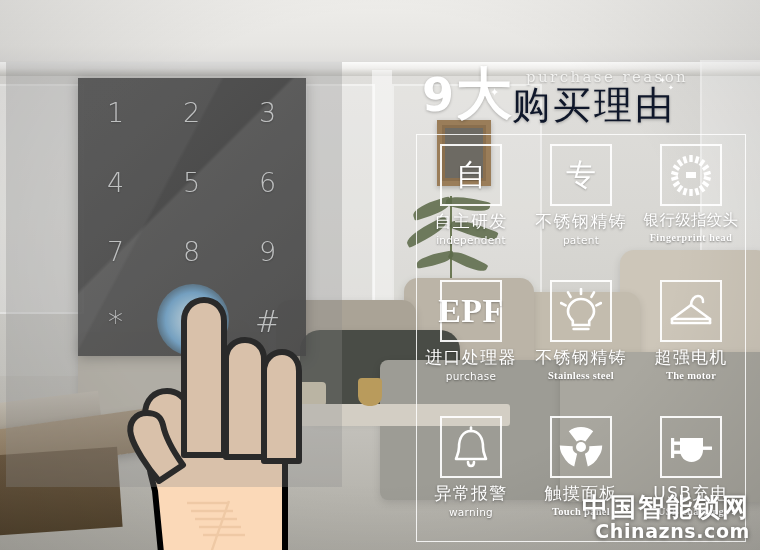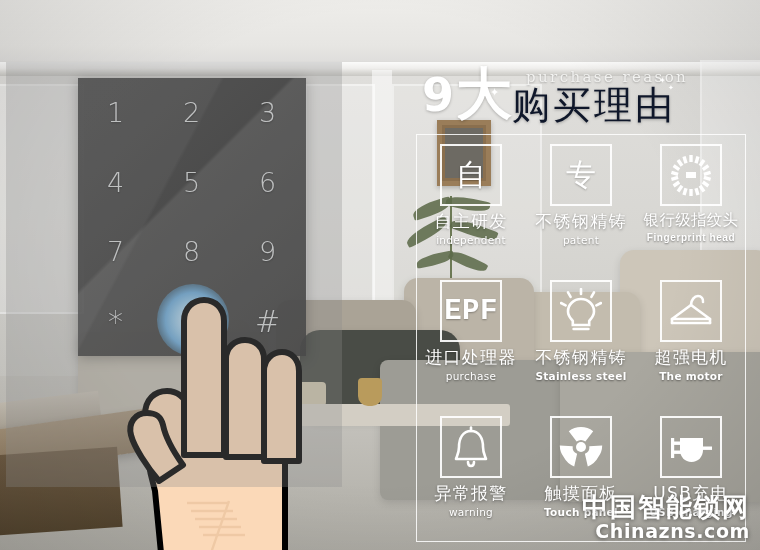--- a/index.html
+++ b/index.html
@@ -168,35 +168,35 @@
     display:grid; grid-template-columns:repeat(3,1fr); grid-template-rows:repeat(3,1fr);
   }
   .cell{ display:flex; flex-direction:column; align-items:center; justify-content:flex-start; padding-top:10px;}
   .iconbox{
     width:62px; height:62px; border:2px solid rgba(255,255,255,.92);
     display:flex; align-items:center; justify-content:center;
     margin-bottom:6px;
   }
   .iconbox .gl{ color:#fff; font-size:30px; line-height:1;
     font-family:"DejaVu Sans", sans-serif; text-shadow:0 1px 2px rgba(0,0,0,.25);}
-  .iconbox .epf{ color:#fff; font-size:29px; font-weight:700; letter-spacing:.5px;
-    font-family:Liberation Mono, monospace; text-shadow:0 1px 2px rgba(0,0,0,.3);}
+  .iconbox .epf{ color:#fff; font-size:34px; font-weight:700; letter-spacing:.5px;
+    font-family:Liberation Serif, serif; text-shadow:0 1px 2px rgba(0,0,0,.3);}
   .cn{
     color:#fff; font-size:17px; letter-spacing:1.3px; line-height:1.15;
     font-family:"DejaVu Sans", sans-serif; text-shadow:0 1px 3px rgba(0,0,0,.4);
     white-space:nowrap;
   }
   .cn.sm{ font-size:15.5px; letter-spacing:.3px;text-align:center; }
   .en{
     color:#fff; font-size:10.5px; margin-top:2px; letter-spacing:.3px;
     font-family:"DejaVu Sans", sans-serif; text-shadow:0 1px 2px rgba(0,0,0,.45);
     white-space:nowrap;
   }
-  .en.serif{ font-family:Liberation Sans, sans-serif; font-weight:700; letter-spacing:.6px; font-size:10px;text-align:right;}
-  .en.bold{ font-weight:700; }
+  .en.serif{ font-family:Liberation Serif, serif; font-weight:700; letter-spacing:.6px; font-size:10px;text-align:right;}
+  .en.bold{ font-weight:700;font-family:Liberation Serif, serif; }
 
   
   #watermark{ position:absolute; right:10px; bottom:8px; text-align:right; }
   #watermark .wm-cn{
     color:#fff; font-size:26px; font-weight:700; letter-spacing:2px; line-height:1.1;
     font-family:"DejaVu Sans", sans-serif; text-shadow:0 1px 4px rgba(0,0,0,.5);padding-left:14px;
   }
   #watermark .wm-en{
     color:#fff; font-size:19px; font-weight:700; letter-spacing:.6px; line-height:1.1;
     font-family:"DejaVu Sans", sans-serif; text-shadow:0 1px 4px rgba(0,0,0,.5);

